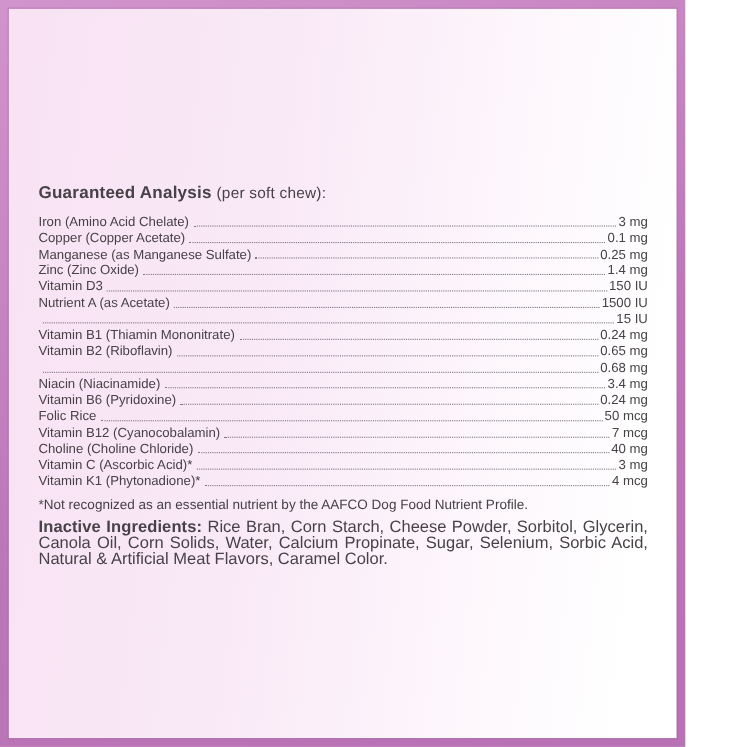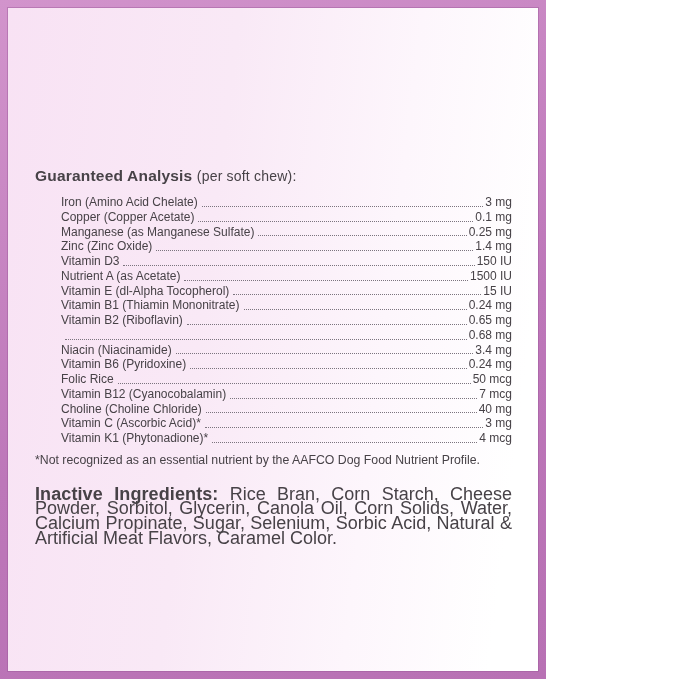--- a/index.html
+++ b/index.html
@@ -2,21 +2,21 @@
 <html><head>
 <meta charset="utf-8">
 <style>
   html, body { margin: 0; padding: 0; }
   body {
     width: 679px; height: 679px;
     font-family: "Liberation Sans", sans-serif;
     -webkit-font-smoothing: antialiased;
   }
   .frame {
-    width: 546px; height: 679px;
+    width: 623px; height: 679px;
     box-sizing: border-box;
     padding: 8px;
     background: linear-gradient(160deg, #d294cc 0%, #bd77b9 55%, #b871b4 100%);
   }
   .panel {
     width: 100%; height: 100%;
     box-sizing: border-box;
     background: linear-gradient(97deg, #f8e2f4 0%, #f9e9f6 38%, #fdf6fc 68%, #ffffff 92%);
     box-shadow: 0 0 0 1px rgba(156,88,152,0.45);
     padding: 158px 26px 0 27px;
@@ -32,21 +32,20 @@
   .heading .title {
     font-weight: bold;
     font-size: 15.5px;
   }
   .heading .suffix {
     font-weight: normal;
     font-size: 14px;
   }
   .rows {
     margin-top: 9px;
-    margin-left: 26px;
   }
   .row {
     display: flex;
     align-items: flex-end;
     height: 14.75px;
     font-size: 12px;
     line-height: 14.75px;
   }
   .nname { white-space: nowrap; }
   .nval  { white-space: nowrap; }
@@ -55,22 +54,22 @@
     border-bottom: 1.6px dotted #7b747e;
     margin: 0 2px 3px 4px;
     min-width: 12px;
   }
   .footnote {
     margin-top: 7px;
     font-size: 12.3px;
     line-height: 15px;
   }
   .inactive {
-    margin-top: 19px;
-    font-size: 18px;
+    margin-top: 6px;
+    font-size: 15px;
     line-height: 14.6px;
     text-align: justify;
   }
   .inactive .ilabel {
     font-weight: bold;
     letter-spacing: 0.1px;
   }
 </style>
 </head>
 <body>
@@ -109,21 +108,20 @@
         <span class="nname">Vitamin D3</span>
         <span class="leader"></span>
         <span class="nval">150 IU</span>
       </div>
         <div class="row">
         <span class="nname">Nutrient A (as Acetate)</span>
         <span class="leader"></span>
         <span class="nval">1500 IU</span>
       </div>
         <div class="row">
-        <span class="nname">Vitamin E (dl-Alpha Tocopherol)</span>
         <span class="leader"></span>
         <span class="nval">15 IU</span>
       </div>
         <div class="row">
         <span class="nname">Vitamin B1 (Thiamin Mononitrate)</span>
         <span class="leader"></span>
         <span class="nval">0.24 mg</span>
       </div>
         <div class="row">
         <span class="nname">Vitamin B2 (Riboflavin)</span>

